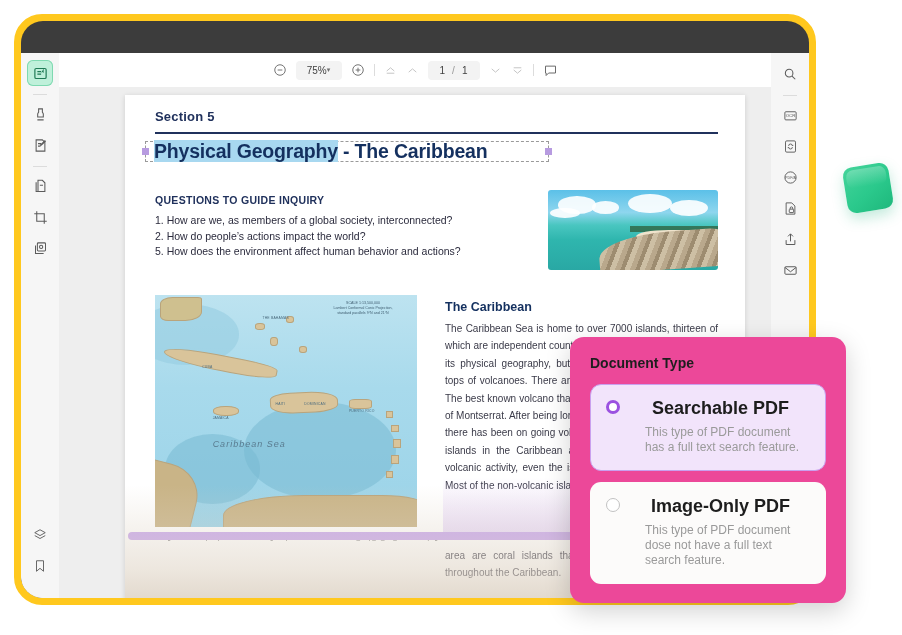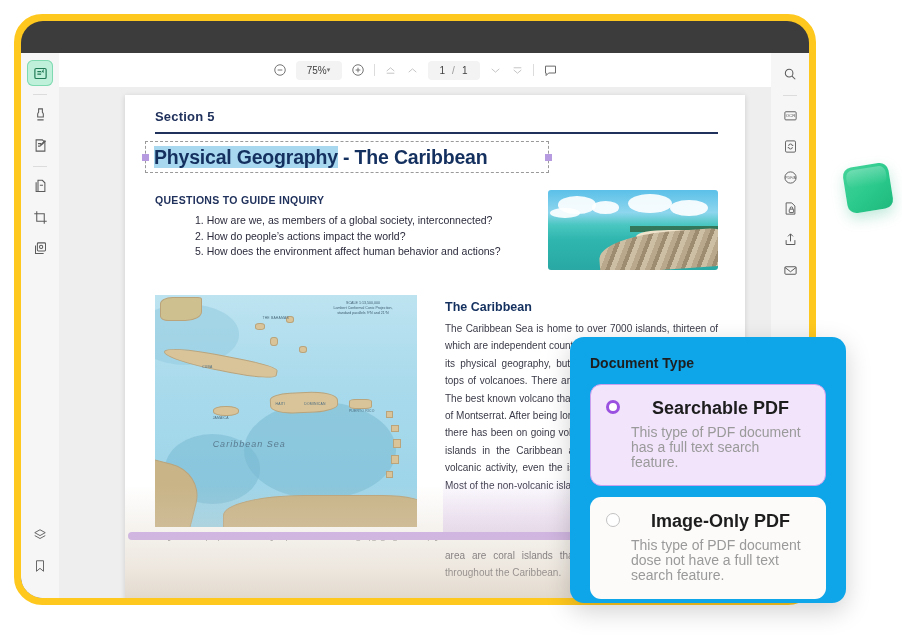--- a/index.html
+++ b/index.html
@@ -153,33 +153,33 @@
     content:""; position:absolute; left:0; bottom:0; width:100%; height:120px;
     background: linear-gradient(180deg, rgba(226,216,203,0) 0%, rgba(222,211,196,.55) 70%, rgba(214,201,184,.75) 100%);
     pointer-events:none;
   }
 
   .doc-pad { position:absolute; left:30px; right:24px; }
   #sec-label { top: 14px; font-size:13px; font-weight:bold; color:#20315c; letter-spacing:.2px;}
   #title-rule { position:absolute; left:30px; width:563px; top:37px; height:2px; background:#20315c; }
 
   #title-wrap {
-    position:absolute; left: 20px; top: 46px; width: 404px; height: 32px;
+    position:absolute; left: 20px; top: 46px; width: 404px; height: 21px;
     border: 1px dashed #9a9a9a;
     display:flex; align-items:center; padding-left: 8px;
   }
   .handle { position:absolute; width:7px; height:7px; background:#b79be0; }
   .handle.l { left:-4px; top:50%; margin-top:-3.5px; }
   .handle.r { right:-4px; top:50%; margin-top:-3.5px; }
   #title-text { font-size:19.5px; font-weight:bold; color:#14305f; white-space:nowrap; letter-spacing:-.2px;}
   #title-text .hl { background:#A8D8F0; }
 
   #q-head { top: 99px; font-size:10.5px; font-weight:bold; color:#20315c; letter-spacing:.3px; }
   #q-list { top: 118px; }
-  #q-list li { list-style:none; font-size:10.5px; color:#2b2b3d; line-height:15.5px;margin-left:40px; }
+  #q-list li { list-style:none; font-size:10.5px; color:#2b2b3d; line-height:15.5px; }
 
   #photo {
     position:absolute; right: 27px; top: 95px;
     width: 170px; height: 80px;
     border-radius: 3px;
     overflow: hidden;
     background: linear-gradient(180deg,#5BC0E8 0%,#8ED6EE 28%, #49C6C0 44%, #2FB6AE 62%, #29A8A4 100%);
   }
   .cloud { position:absolute; background:#fff; border-radius:50%; opacity:.9; }
   #photo .beach {
@@ -238,21 +238,21 @@
 
   #caption {
     position:absolute; left: 32px; top: 437px; width: 300px;
     font-size:6.3px; line-height: 9px; color:#6d6d6d;
   }
 
   
   #doc-type-popup {
     position:absolute; left: 570px; top: 337px;
     width: 276px; height: 266px;
-    background:#0ea5e9;
+    background:#ec4899;
     border-radius: 14px;
     box-shadow: 0 8px 26px rgba(0,0,0,.18);
     padding: 18px 20px;
     z-index: 40;
   }
   #dt-title { font-size:14px; font-weight:bold; color:#1e1e1e; margin-bottom:13px; }
   .dt-card {
     border-radius: 11px;
     padding: 13px 15px 15px 15px;
     display:flex; gap: 11px;
@@ -260,21 +260,21 @@
     cursor:pointer;
   }
   .dt-card.selected { background:#F2E4FB; border:1.3px solid #C9A0EE; }
   .dt-card.plain { background:#FCFBFA; border:1.3px solid transparent; }
   .radio {
     width: 14px; height:14px; border-radius:50%;
     border: 1.6px solid #c2c2c2; background:#fff; flex:none; margin-top:2px;
   }
   .radio.on { border: 3.6px solid #9B51E0; background:#fff; }
   .dt-name { font-size:18px; font-weight:bold; color:#1d1d1d; margin-bottom:6px;text-align:center; }
-  .dt-desc { font-size:14px; line-height:15px; color:#9a9a9a; }
+  .dt-desc { font-size:12px; line-height:15px; color:#9a9a9a;margin-left:14px; }
 
   
   #green-cube {
     position:absolute; left: 845px; top: 165px;
     width: 46px; height: 46px;
     background: linear-gradient(145deg,#43D49A 0%, #2BC98C 55%, #1EB87C 100%);
     border-radius: 9px;
     transform: rotate(-9deg);
     box-shadow: 0 6px 14px rgba(40,180,130,.28);
   }

